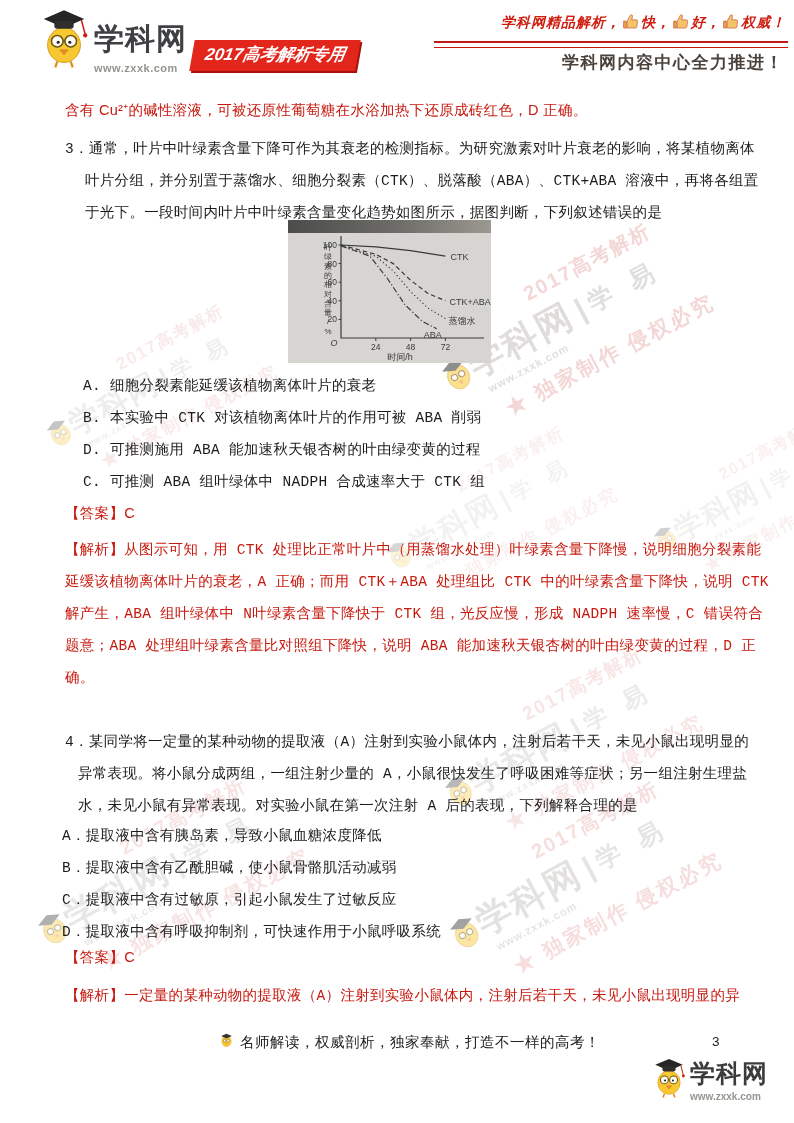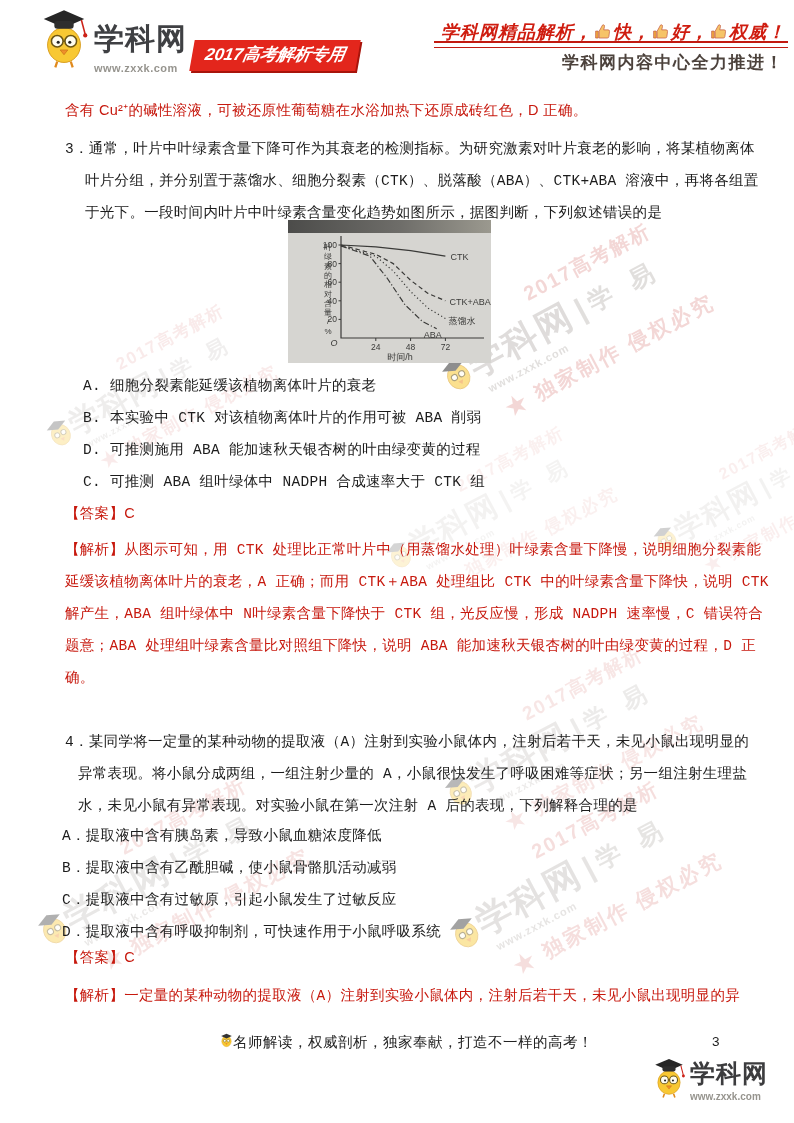--- a/index.html
+++ b/index.html
@@ -20,39 +20,39 @@
   .wm-notice{color:#eab7b5;font-size:21px;font-weight:bold;letter-spacing:3px;margin-top:7px;margin-left:42px;}
   
   .header{position:absolute;top:0;left:0;right:0;height:92px;z-index:2;}
   .logo{position:absolute;left:36px;top:6px;display:flex;align-items:flex-start;}
   .logo-text{margin-left:2px;margin-top:13px;}
   .logo-name{font-size:30px;font-weight:bold;color:#3f4043;letter-spacing:1px;}
   .logo-url{font-size:11px;font-weight:bold;color:#96948e;letter-spacing:.5px;margin-top:2px;}
   .badge{position:absolute;left:192px;top:40px;background:#e3261c;color:#fff;font-size:17px;
     font-weight:bold;font-style:italic;padding:3px 13px 5px;transform:skewX(-10deg);
     box-shadow:2px 2px 0 #a8140b;white-space:nowrap;}
-  .slogan{position:absolute;right:8px;top:20px;font-size:18px;font-weight:bold;font-style:italic;
+  .slogan{position:absolute;right:8px;top:13px;font-size:14px;font-weight:bold;font-style:italic;
     color:#cf1d10;display:flex;align-items:center;white-space:nowrap;letter-spacing:1px;}
   .thumb{width:18px;height:17px;margin:0 1px 2px 1px;}
   .slogan-underline{position:absolute;right:6px;top:41px;width:354px;height:4px;
     border-top:2px solid #c21a10;border-bottom:1px solid #c21a10;}
   .sub-slogan{position:absolute;right:10px;top:51px;font-size:17px;font-weight:bold;color:#4c423c;letter-spacing:1.5px;}
   
   .abs{position:absolute;left:65px;z-index:1;font-size:14.5px;color:#1c1c1c;
     letter-spacing:.3px;white-space:nowrap;}
   .red{color:#c7190e;}
   .line{height:32px;line-height:32px;font-family:Liberation Mono, monospace;}
   
   .figure{position:absolute;left:288px;top:220px;width:203px;height:143px;background:#d6d5d1;z-index:1;}
   .figure-band{position:absolute;top:0;left:0;right:0;height:13px;
     background:linear-gradient(90deg,#4c4c4a,#6e6d69 55%,#9b998f);}
   .figure svg{position:absolute;inset:0;}
   
   .footer{position:absolute;top:1033px;left:220px;display:flex;align-items:center;z-index:1;}
-  .footer-text{font-size:14.5px;color:#222;letter-spacing:.5px;}
+  .footer-text{font-size:14.5px;color:#222;letter-spacing:.5px;margin-left:7px;}
   .page-number{position:absolute;top:1034px;left:712px;font-size:13.5px;color:#222;z-index:1;}
   .bottom-logo{position:absolute;left:650px;top:1056px;display:flex;align-items:center;z-index:1;}
   .bl-text{margin-left:2px;}
   .bl-name{font-size:25px;font-weight:bold;color:#3c3c3e;letter-spacing:1px;}
   .bl-url{font-size:10px;font-weight:bold;color:#96948e;margin-top:1px;}
 </style>
 </head>
 <body>
 
 <div class="page">

